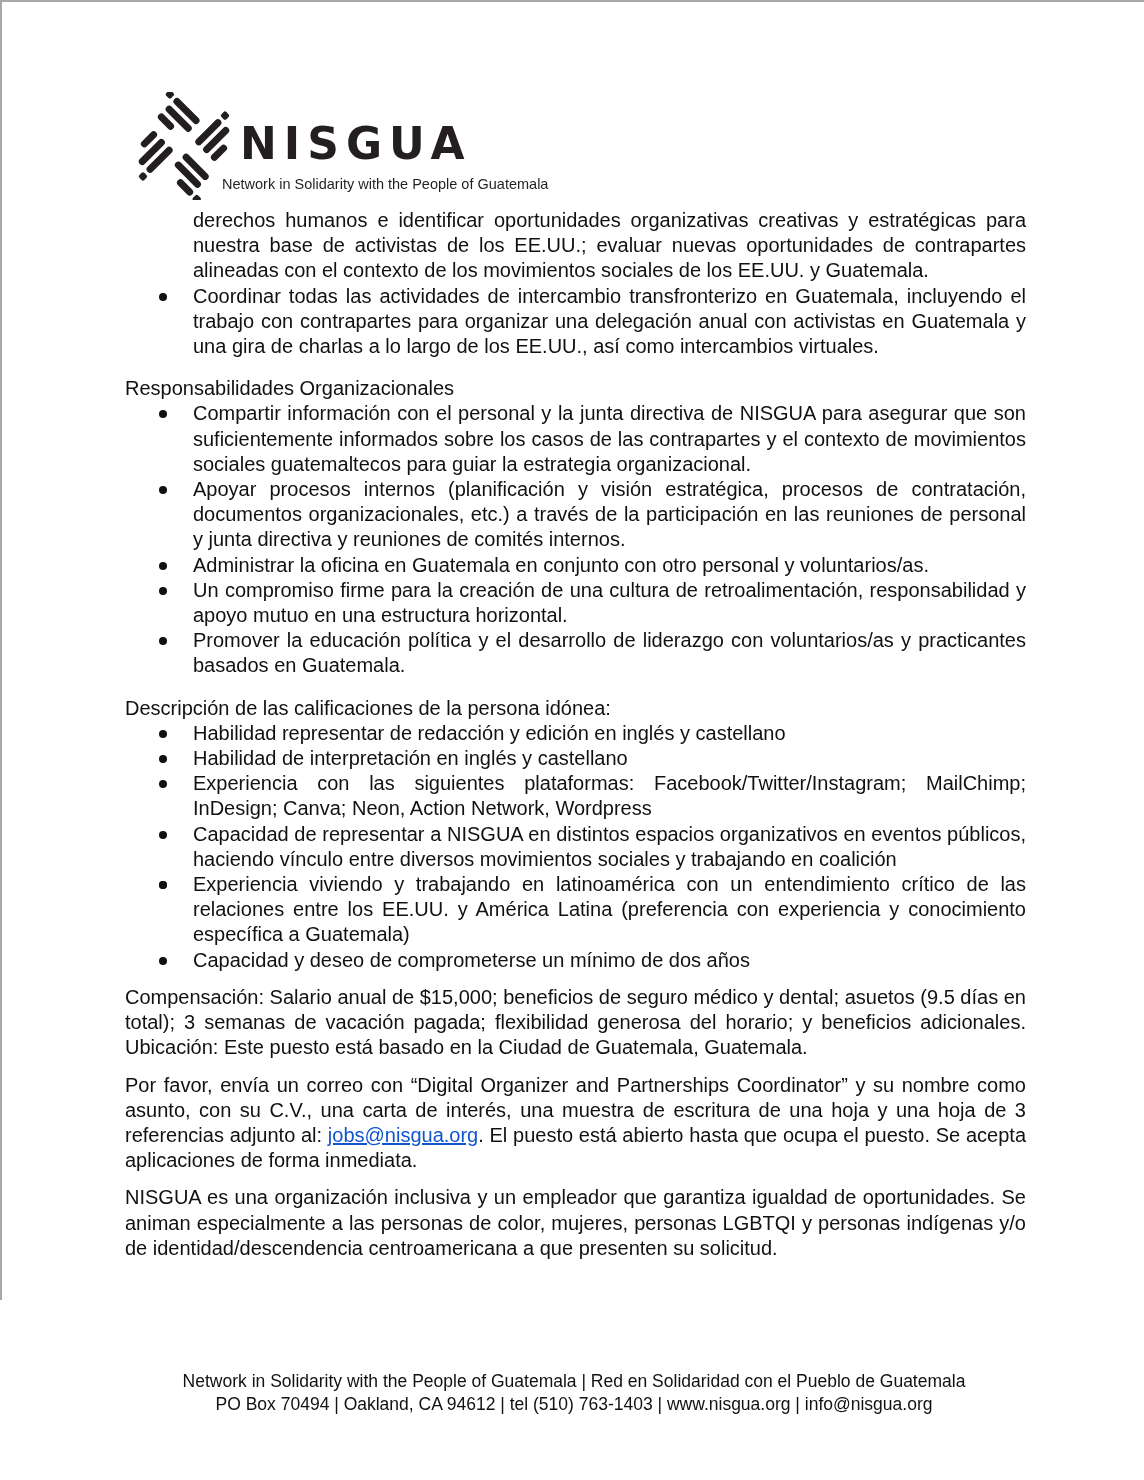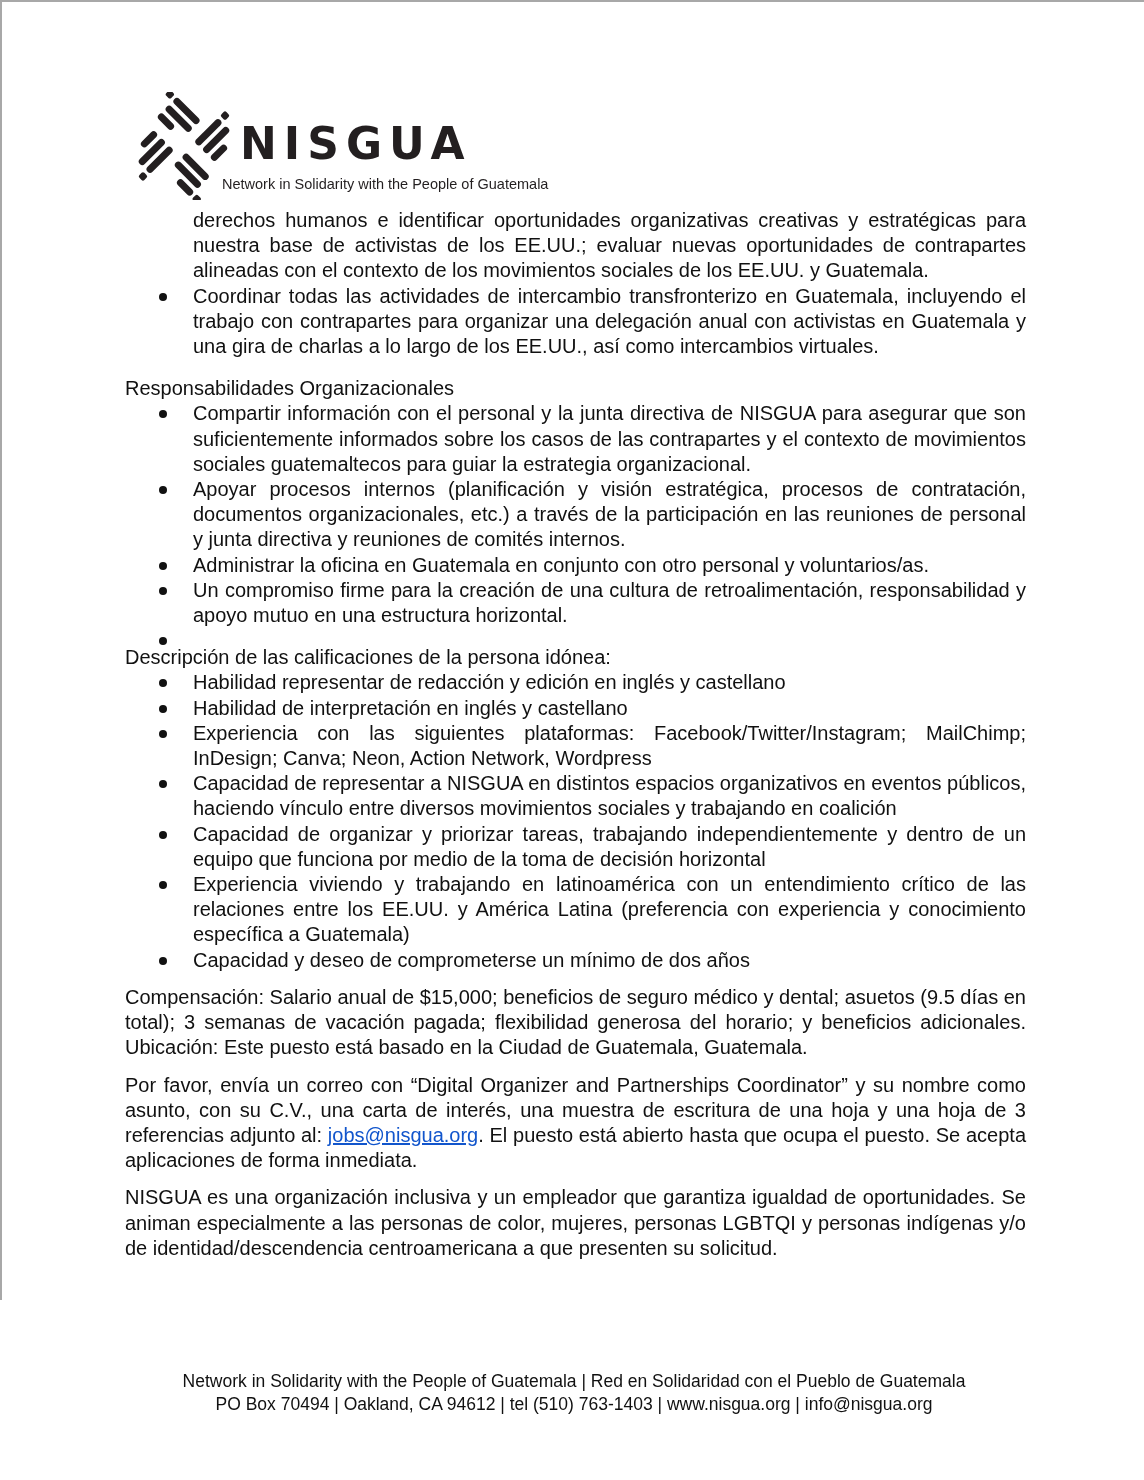--- a/index.html
+++ b/index.html
@@ -87,30 +87,30 @@
     <ul class="bul">
       <li><span class="dot"></span><span>Coordinar todas las actividades de intercambio transfronterizo en Guatemala, incluyendo el trabajo con contrapartes para organizar una delegación anual con activistas en Guatemala y una gira de charlas a lo largo de los EE.UU., así como intercambios virtuales.</span></li>
     </ul>
 
     <div class="heading">Responsabilidades Organizacionales</div>
     <ul class="bul">
       <li><span class="dot"></span><span>Compartir información con el personal y la junta directiva de NISGUA para asegurar que son suficientemente informados sobre los casos de las contrapartes y el contexto de movimientos sociales guatemaltecos para guiar la estrategia organizacional.</span></li>
       <li><span class="dot"></span><span>Apoyar procesos internos (planificación y visión estratégica, procesos de contratación, documentos organizacionales, etc.) a través de la participación en las reuniones de personal y junta directiva y reuniones de comités internos.</span></li>
       <li><span class="dot"></span><span>Administrar la oficina en Guatemala en conjunto con otro personal y voluntarios/as.</span></li>
       <li><span class="dot"></span><span>Un compromiso firme para la creación de una cultura de retroalimentación, responsabilidad y apoyo mutuo en una estructura horizontal.</span></li>
-      <li><span class="dot"></span></li>
+      <li><span class="dot"></span><span>Promover la educación política y el desarrollo de liderazgo con voluntarios/as y practicantes basados en Guatemala.</span></li>
     </ul>
 
     <div class="heading">Descripción de las calificaciones de la persona idónea:</div>
     <ul class="bul">
       <li><span class="dot"></span><span>Habilidad representar de redacción y edición en inglés y castellano</span></li>
       <li><span class="dot"></span><span>Habilidad de interpretación en inglés y castellano</span></li>
       <li><span class="dot"></span><span>Experiencia con las siguientes plataformas: Facebook/Twitter/Instagram; MailChimp; InDesign; Canva; Neon, Action Network, Wordpress</span></li>
       <li><span class="dot"></span><span>Capacidad de representar a NISGUA en distintos espacios organizativos en eventos públicos, haciendo vínculo entre diversos movimientos sociales y trabajando en coalición</span></li>
-      <li><span class="dot"></span><span>Capacidad de organizar y priorizar tareas, trabajando independientemente y dentro de un equipo que funciona por medio de la toma de decisión horizontal</span></li>
+      <li><span class="dot"></span></li>
       <li><span class="dot"></span><span>Experiencia viviendo y trabajando en latinoamérica con un entendimiento crítico de las relaciones entre los EE.UU. y América Latina (preferencia con experiencia y conocimiento específica a Guatemala)</span></li>
       <li><span class="dot"></span><span>Capacidad y deseo de comprometerse un mínimo de dos años</span></li>
     </ul>
 
     <p class="para" style="margin-bottom:0">Compensación: Salario anual de $15,000; beneficios de seguro médico y dental; asuetos (9.5 días en total); 3 semanas de vacación pagada; flexibilidad generosa del horario; y beneficios adicionales. Ubicación: Este puesto está basado en la Ciudad de Guatemala, Guatemala.</p>
 
     <p class="para" style="margin-bottom:0"><span>Por favor, envía un correo con “Digital Organizer and Partnerships Coordinator” y su nombre como asunto, con su C.V., una carta de interés, una muestra de escritura de una hoja y una hoja de 3 referencias adjunto al: </span><a class="mail" href="#">jobs@nisgua.org</a><span>. El puesto está abierto hasta que ocupa el puesto. Se acepta aplicaciones de forma inmediata.</span></p>
 
     <p class="para" style="margin-bottom:0">NISGUA es una organización inclusiva y un empleador que garantiza igualdad de oportunidades. Se animan especialmente a las personas de color, mujeres, personas LGBTQI y personas indígenas y/o de identidad/descendencia centroamericana a que presenten su solicitud.</p>
   </div>

